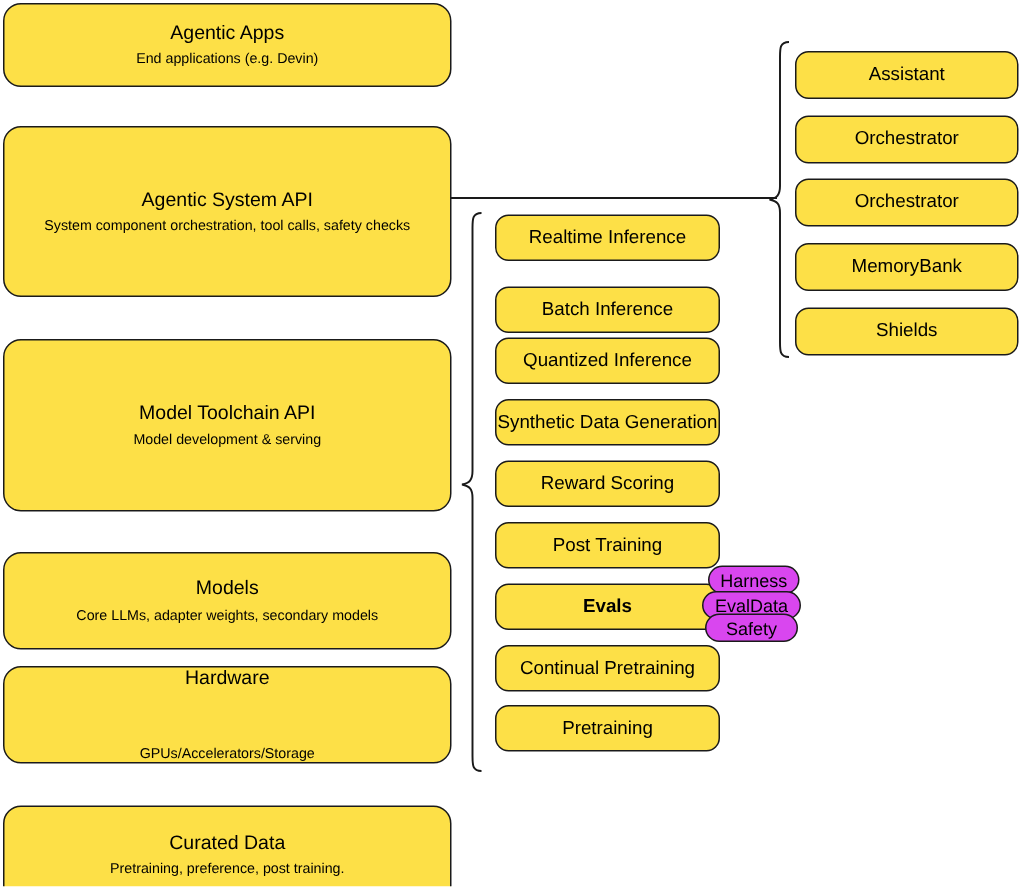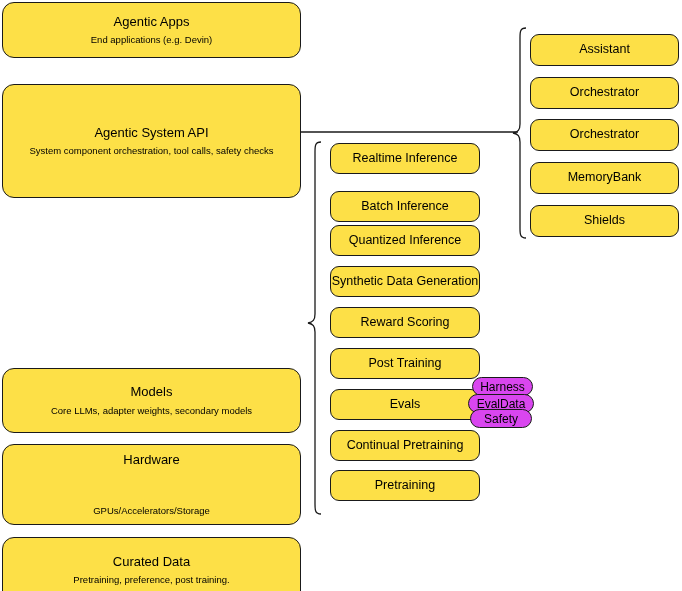--- a/index.html
+++ b/index.html
@@ -114,27 +114,31 @@
   <div class="node layer-node" style="top:2px;height:56px;">
     <div class="title">Agentic Apps</div>
     <div class="subtitle">End applications (e.g. Devin)</div>
   </div>
 
   <div class="node layer-node" style="top:84px;height:114px;">
     <div class="title">Agentic System API</div>
     <div class="subtitle">System component orchestration, tool calls, safety checks</div>
   </div>
 
+  <div class="node layer-node" style="top:226px;height:115px;">
+    <div class="title">Model Toolchain API</div>
+    <div class="subtitle">Model development &amp; serving</div>
+  </div>
 
   <div class="node layer-node" style="top:368px;height:65px;">
     <div class="title">Models</div>
     <div class="subtitle">Core LLMs, adapter weights, secondary models</div>
   </div>
 
-  <div class="node layer-node" style="top:444px;height:81px;gap:32px;">
+  <div class="node layer-node" style="top:444px;height:65px;gap:32px;">
     <div class="title">Hardware</div>
     <div class="subtitle">GPUs/Accelerators/Storage</div>
   </div>
 
   <div class="node layer-node" style="top:525px;height:66px;margin-top:12px;">
     <div class="title">Curated Data</div>
     <div class="subtitle">Pretraining, preference, post training.</div>
   </div>
 
   <svg class="connector" style="left:300px;top:118px;width:220px;height:22px;" viewBox="0 0 220 22">
@@ -162,21 +166,21 @@
   </div>
   <div class="node cap-node" style="top:266px;">
     <div class="title">Synthetic Data Generation</div>
   </div>
   <div class="node cap-node" style="top:307px;">
     <div class="title">Reward Scoring</div>
   </div>
   <div class="node cap-node" style="top:348px;">
     <div class="title">Post Training</div>
   </div>
-  <div class="node cap-node" style="top:389px;">
+  <div class="node cap-node" style="top:389px;font-weight:bold;">
     <div class="title">Evals</div>
   </div>
   <div class="node cap-node" style="top:430px;">
     <div class="title">Continual Pretraining</div>
   </div>
   <div class="node cap-node" style="top:470px;">
     <div class="title">Pretraining</div>
   </div>
 
   <div class="pill" style="left:472px;top:377px;width:61px;">Harness</div>

